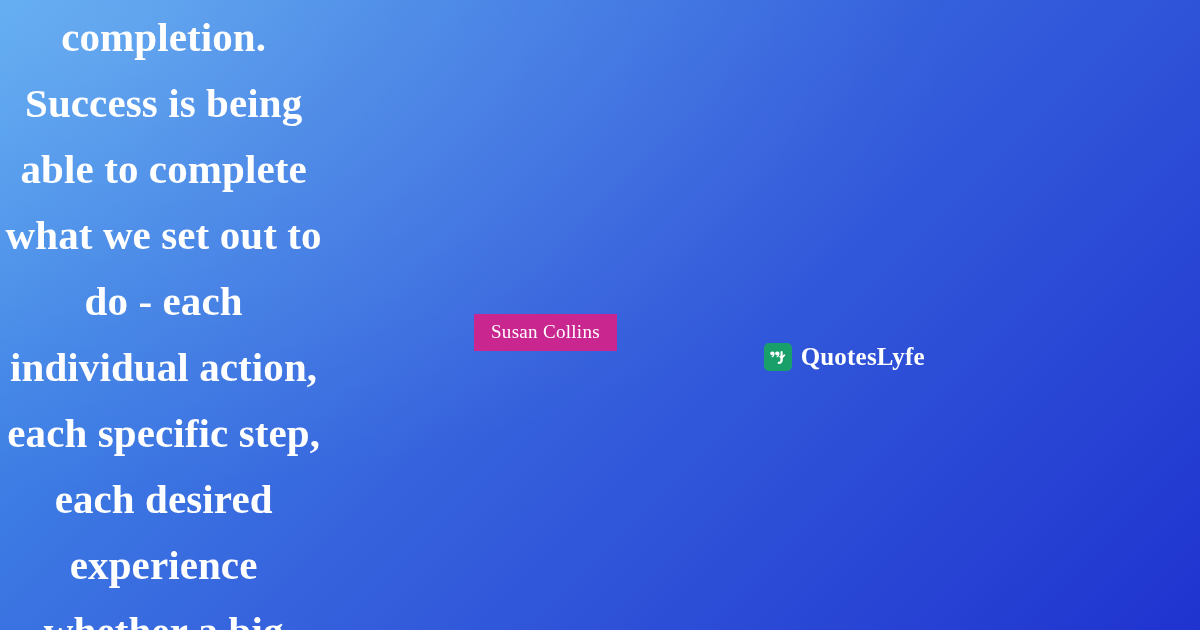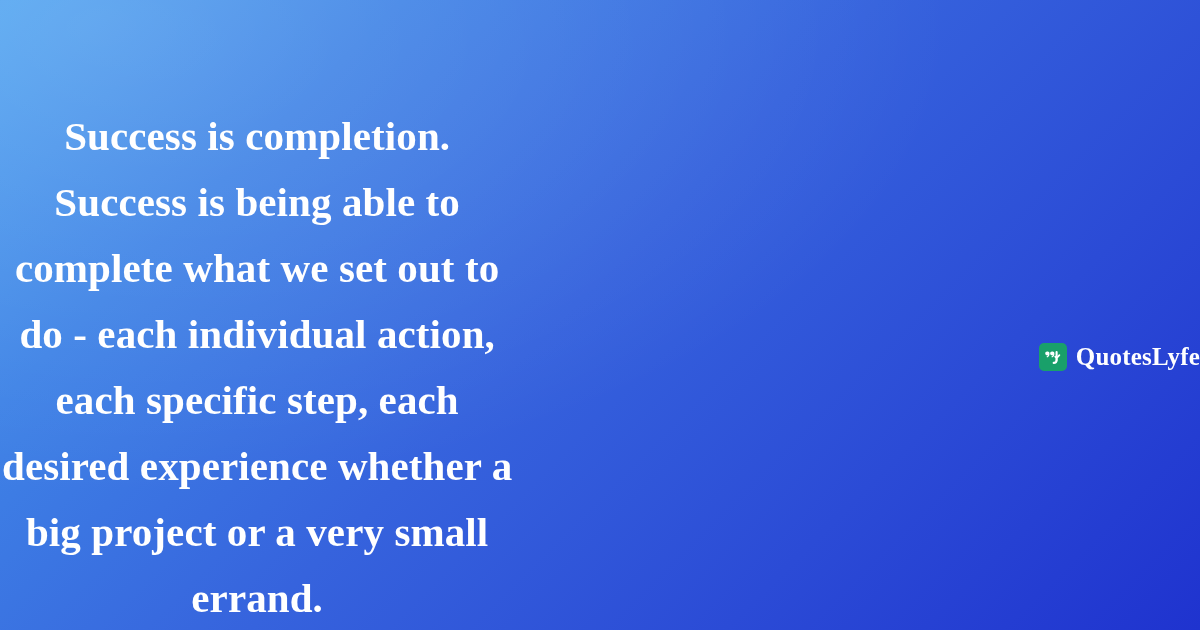--- a/index.html
+++ b/index.html
@@ -81,21 +81,21 @@
     letter-spacing: 0.3px;
     white-space: nowrap;
   }
 
   .brand-wrap {
     position: relative;
     z-index: 2;
     width: 100%;
     display: flex;
     align-items: center;
-    justify-content: flex-end;
+    justify-content: flex-start;
     gap: 9px;
     margin-top: 83px;
   }
 
   .brand-mark {
     width: 28px;
     height: 28px;
     border-radius: 5px;
     background: #19a06a;
     display: flex;
@@ -120,20 +120,23 @@
 </style>
 </head>
 <body>
 
 <div class="quote-card">
 
   <div class="quote-body">
     <p class="quote-text">Success is completion. Success is being able to complete what we set out to do - each individual action, each specific step, each desired experience whether a big project or a very small errand.</p>
   </div>
 
+  <div class="author-wrap">
+    <span class="author-badge">Susan Collins</span>
+  </div>
 
   <div class="brand-wrap">
     <span class="brand-mark">
       <svg width="20" height="20" viewBox="0 0 20 20" aria-hidden="true">
         <path d="M4.1 4.6c-1.0 0-1.85.8-1.85 1.8 0 1.0.85 1.8 1.85 1.8.25 0 .5-.05.7-.15-.1.7-.6 1.3-1.25 1.55l.45 1.0c1.5-.5 2.5-1.9 2.5-3.55V6.4c0-1.0-.8-1.8-1.8-1.8z" fill="#ffffff"></path>
         <path d="M9.0 4.6c-1.0 0-1.85.8-1.85 1.8 0 1.0.85 1.8 1.85 1.8.25 0 .5-.05.7-.15-.1.7-.6 1.3-1.25 1.55l.45 1.0c1.5-.5 2.5-1.9 2.5-3.55V6.4c0-1.0-.8-1.8-1.8-1.8z" fill="#ffffff"></path>
         <path d="M13.6 5.0v8.0" stroke="#ffffff" stroke-width="2.1" stroke-linecap="round" fill="none"></path>
         <path d="M13.6 13.0c0 1.6-1.3 2.9-2.9 2.9" stroke="#ffffff" stroke-width="2.1" stroke-linecap="round" fill="none"></path>
         <path d="M16.4 8.2l-2.8 3.0-1.4-1.5" stroke="#ffffff" stroke-width="1.7" stroke-linecap="round" stroke-linejoin="round" fill="none"></path>
       </svg>

